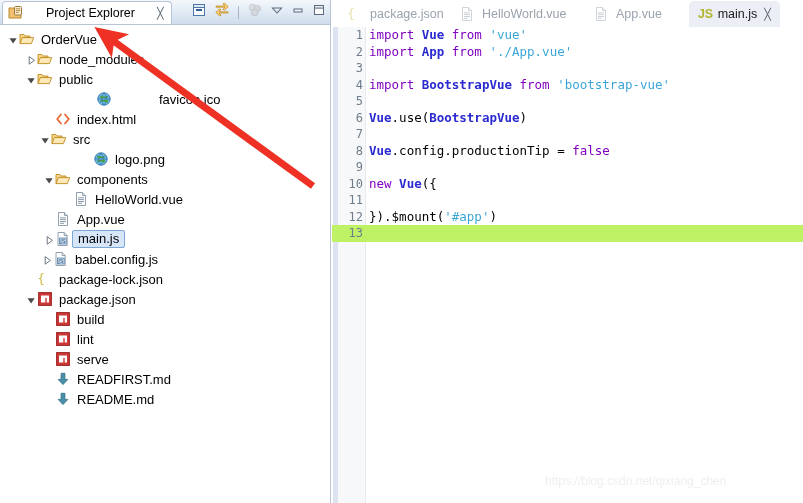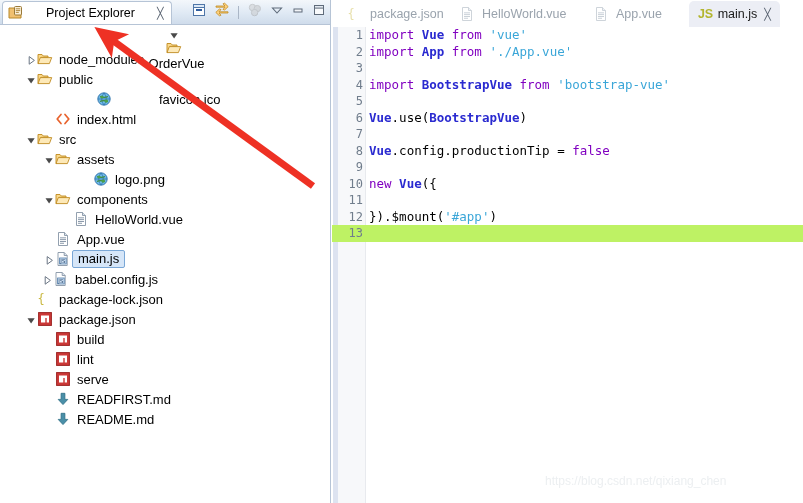--- a/index.html
+++ b/index.html
@@ -248,21 +248,21 @@
         <span>
           <svg width="14" height="14" viewBox="0 0 14 14">
             <rect x="2.5" y="2.5" width="9" height="9" fill="#f8fafc" stroke="#5f6b7a"></rect>
             <rect x="2.5" y="2.5" width="9" height="2.6" fill="#e3e9f1" stroke="#5f6b7a"></rect>
           </svg>
         </span>
       </div>
     </div>
 
     <div id="tree">
-        <div class="tree-row" style="padding-left: 20px; flex-direction: column;">
+        <div class="tree-row" style="padding-left: 8px;">
           <span class="twisty"><svg width="11" height="11" viewBox="0 0 11 11">
               <path d="M1.5 3.2h7.2L5.1 8.6z" fill="#4a4a4a"></path>
             </svg></span>
           <span class="ic"><svg width="16" height="16" viewBox="0 0 16 16">
               <path d="M1 12.5V3.5h4l1.3 1.5H11v1.3H4.2L2 12.5z" fill="#fbd98a" stroke="#c08a1f" stroke-width="0.9"></path>
               <path d="M3.3 6.6h11.4l-2.3 6H1z" fill="#fde9b8" stroke="#c08a1f" stroke-width="0.9"></path>
             </svg></span>
           <span class="lbl">OrderVue</span>
         </div>
         <div class="tree-row" style="padding-left: 26px;">
@@ -297,39 +297,29 @@
           <span class="lbl">favicon.ico</span>
         </div>
         <div class="tree-row" style="padding-left: 44px;">
           <span class="twisty"></span>
           <span class="ic"><svg width="16" height="16" viewBox="0 0 16 16">
               <path d="M6 3.5L2.2 8 6 12.5" fill="none" stroke="#e8622c" stroke-width="1.7" stroke-linecap="round" stroke-linejoin="round"></path>
               <path d="M10 3.5L13.8 8 10 12.5" fill="none" stroke="#e8622c" stroke-width="1.7" stroke-linecap="round" stroke-linejoin="round"></path>
             </svg></span>
           <span class="lbl">index.html</span>
         </div>
-        <div class="tree-row" style="padding-left: 26px;">
+        <div class="tree-row" style="padding-left: 40px;">
           <span class="twisty"><svg width="11" height="11" viewBox="0 0 11 11">
               <path d="M1.5 3.2h7.2L5.1 8.6z" fill="#4a4a4a"></path>
             </svg></span>
           <span class="ic"><svg width="16" height="16" viewBox="0 0 16 16">
               <path d="M1 12.5V3.5h4l1.3 1.5H11v1.3H4.2L2 12.5z" fill="#fbd98a" stroke="#c08a1f" stroke-width="0.9"></path>
               <path d="M3.3 6.6h11.4l-2.3 6H1z" fill="#fde9b8" stroke="#c08a1f" stroke-width="0.9"></path>
             </svg></span>
           <span class="lbl">src</span>
-        </div>
-        <div class="tree-row" style="padding-left: 44px;">
-          <span class="twisty"><svg width="11" height="11" viewBox="0 0 11 11">
-              <path d="M1.5 3.2h7.2L5.1 8.6z" fill="#4a4a4a"></path>
-            </svg></span>
-          <span class="ic"><svg width="16" height="16" viewBox="0 0 16 16">
-              <path d="M1 12.5V3.5h4l1.3 1.5H11v1.3H4.2L2 12.5z" fill="#fbd98a" stroke="#c08a1f" stroke-width="0.9"></path>
-              <path d="M3.3 6.6h11.4l-2.3 6H1z" fill="#fde9b8" stroke="#c08a1f" stroke-width="0.9"></path>
-            </svg></span>
-          <span class="lbl">assets</span>
         </div>
         <div class="tree-row" style="padding-left: 62px; margin-left: 20px;">
           <span class="twisty"></span>
           <span class="ic"><svg width="16" height="16" viewBox="0 0 16 16">
               <circle cx="8" cy="8" r="6.2" fill="#6fb9e8" stroke="#2a6ea8" stroke-width="0.9"></circle>
               <path d="M2 8h12M8 2a9 9 0 010 12M8 2a9 9 0 000 12" fill="none" stroke="#2a6ea8" stroke-width="0.7"></path>
               <path d="M4 5.5c2 1.2 6 1.2 8 0M4 10.5c2-1.2 6-1.2 8 0" fill="none" stroke="#3f8c3f" stroke-width="1.2"></path>
               <circle cx="6" cy="6" r="1.6" fill="#4ba04b"></circle>
               <circle cx="10.2" cy="10" r="1.8" fill="#4ba04b"></circle>
             </svg></span>

